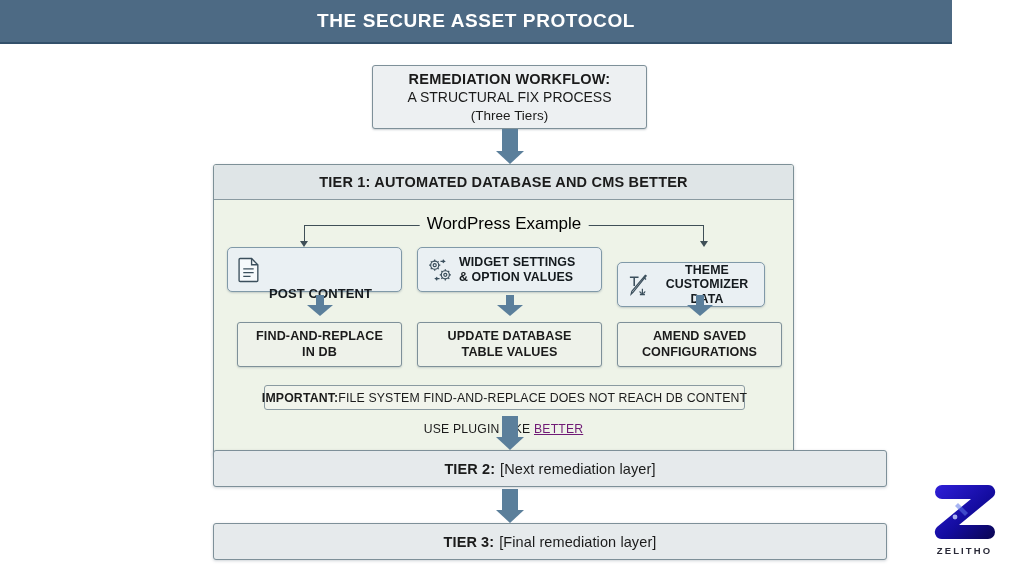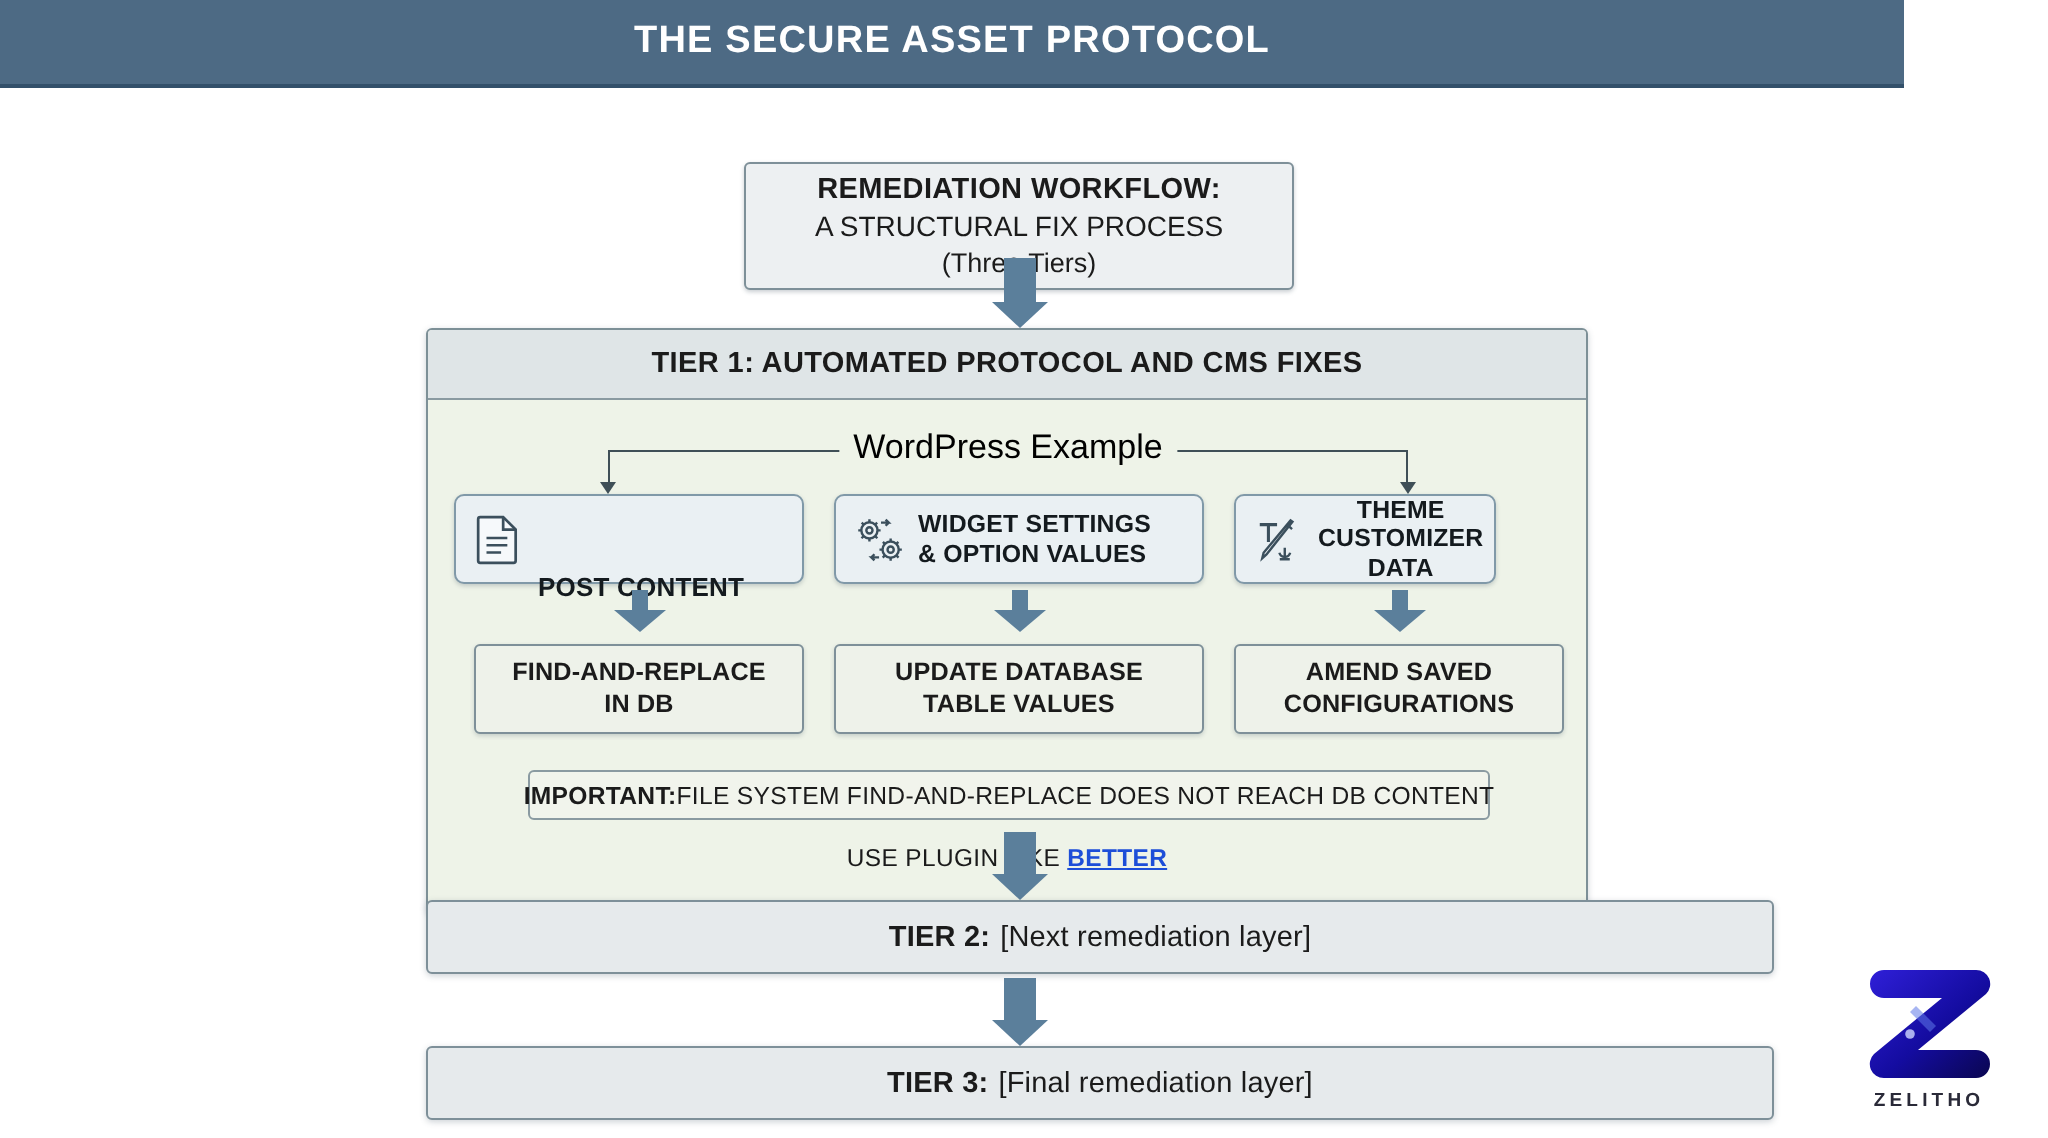--- a/index.html
+++ b/index.html
@@ -35,21 +35,20 @@
     border-radius:3px;
     background:#eceff1;
     box-shadow:0 1px 2px rgba(60,80,95,.28);
   }
 
   .title-box{
     position:absolute; left:372px; top:21px; width:275px; height:64px;
     background:#edf0f2;
     display:flex; flex-direction:column; align-items:center; justify-content:center;
     line-height:1.28;
-    margin-top:16px;
   }
   .title-box .l1{ font-size:14.5px; font-weight:bold; letter-spacing:.2px;}
   .title-box .l2{ font-size:14px; }
   .title-box .l3{ font-size:13.5px; }
 
   
   .arrow-block{ position:absolute; }
   .arrow-block .stem{
     position:absolute; left:50%; transform:translateX(-50%);
     top:0; width:16px; background:#5b7f9b;
@@ -103,21 +102,21 @@
   
   .icon-row{ position:absolute; left:13px; top:47px; width:555px; height:45px; }
   .icon-box{
     position:absolute; top:0; height:45px;
     border:1px solid #8099a8; border-radius:5px; background:#eaf0f3;
     box-shadow:0 1px 2px rgba(60,80,95,.25);
     display:flex; align-items:center; gap:7px; padding:0 9px;
   }
   .icon-box.b1{ left:0;   width:175px; }
   .icon-box.b2{ left:190px; width:185px; }
-  .icon-box.b3{ left:390px; width:131px; }
+  .icon-box.b3{ left:390px; width:148px;margin-top:15px; }
   .icon-box .lbl{
     flex:1; font-size:12.4px; font-weight:bold; line-height:1.17;
     letter-spacing:.1px; color:#141a1e;
   }
   .icon-box.b1 .lbl{ text-align:left; font-size:13px;margin-top:48px; }
   .icon-box.b2 .lbl{ text-align:left; }
   .icon-box.b3 .lbl{ text-align:center; }
   .ico{ width:25px; height:28px; flex:0 0 25px; }
 
   
@@ -147,21 +146,21 @@
     position:absolute; left:50px; top:185px; width:481px; height:25px;
     border:1px solid #8a9aa1; border-radius:3px; background:#f1f4ec;
     display:flex; align-items:center; justify-content:center;
     font-size:12.3px; letter-spacing:.15px; white-space:nowrap;
   }
   .note b{ font-weight:bold; }
   .plugin{
     position:absolute; left:0; top:222px; width:579px;
     text-align:center; font-size:12.2px; letter-spacing:.2px;
   }
-  .plugin .lnk{ text-decoration:underline; font-weight:bold; color:#1d4ed8; }
+  .plugin .lnk{ text-decoration:underline; font-weight:normal; color:#701a75; }
 
   
   .tier-bar{
     position:absolute; left:213px; width:674px; height:37px;
     border:1px solid #7e9099; border-radius:3px; background:#e6eaec;
     box-shadow:0 1px 3px rgba(60,80,95,.25);
     display:flex; align-items:center; justify-content:center;
     font-size:14.5px; letter-spacing:.1px;
   }
   .tier-bar b{ font-weight:bold; margin-right:5px; }
@@ -190,21 +189,21 @@
     <div class="l2">A STRUCTURAL FIX PROCESS</div>
     <div class="l3">(Three Tiers)</div>
   </div>
 
   <div class="arrow-block" style="left:493px; top:85px; width:34px; height:35px;">
     <div class="stem" style="height:22px;"></div>
     <div class="head" style="top:22px;"></div>
   </div>
 
   <div class="tier1">
-    <div class="tier1-head">TIER 1: AUTOMATED PROTOCOL AND CMS FIXES</div>
+    <div class="tier1-head">TIER 1: AUTOMATED DATABASE AND CMS BETTER</div>
 
     <div class="tier1-body">
 
       <div class="bracket">
         <div class="hline hl-left"></div>
         <div class="hline hl-right"></div>
         <div class="vl vl-left"></div>
         <div class="vl vl-right"></div>
         <div class="tip tip-left"></div>
         <div class="tip tip-right"></div>

